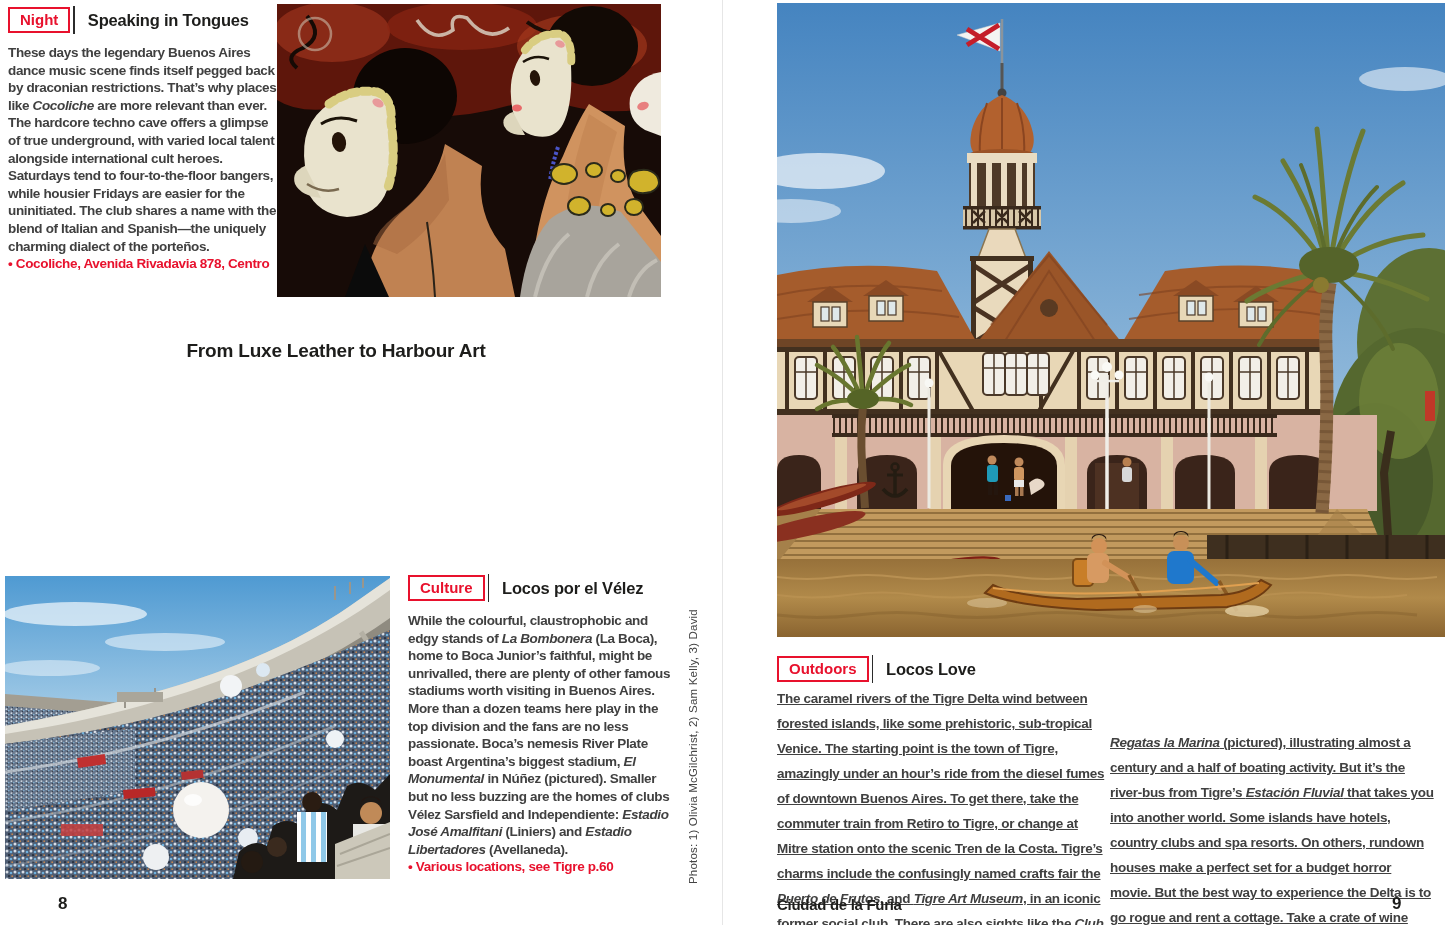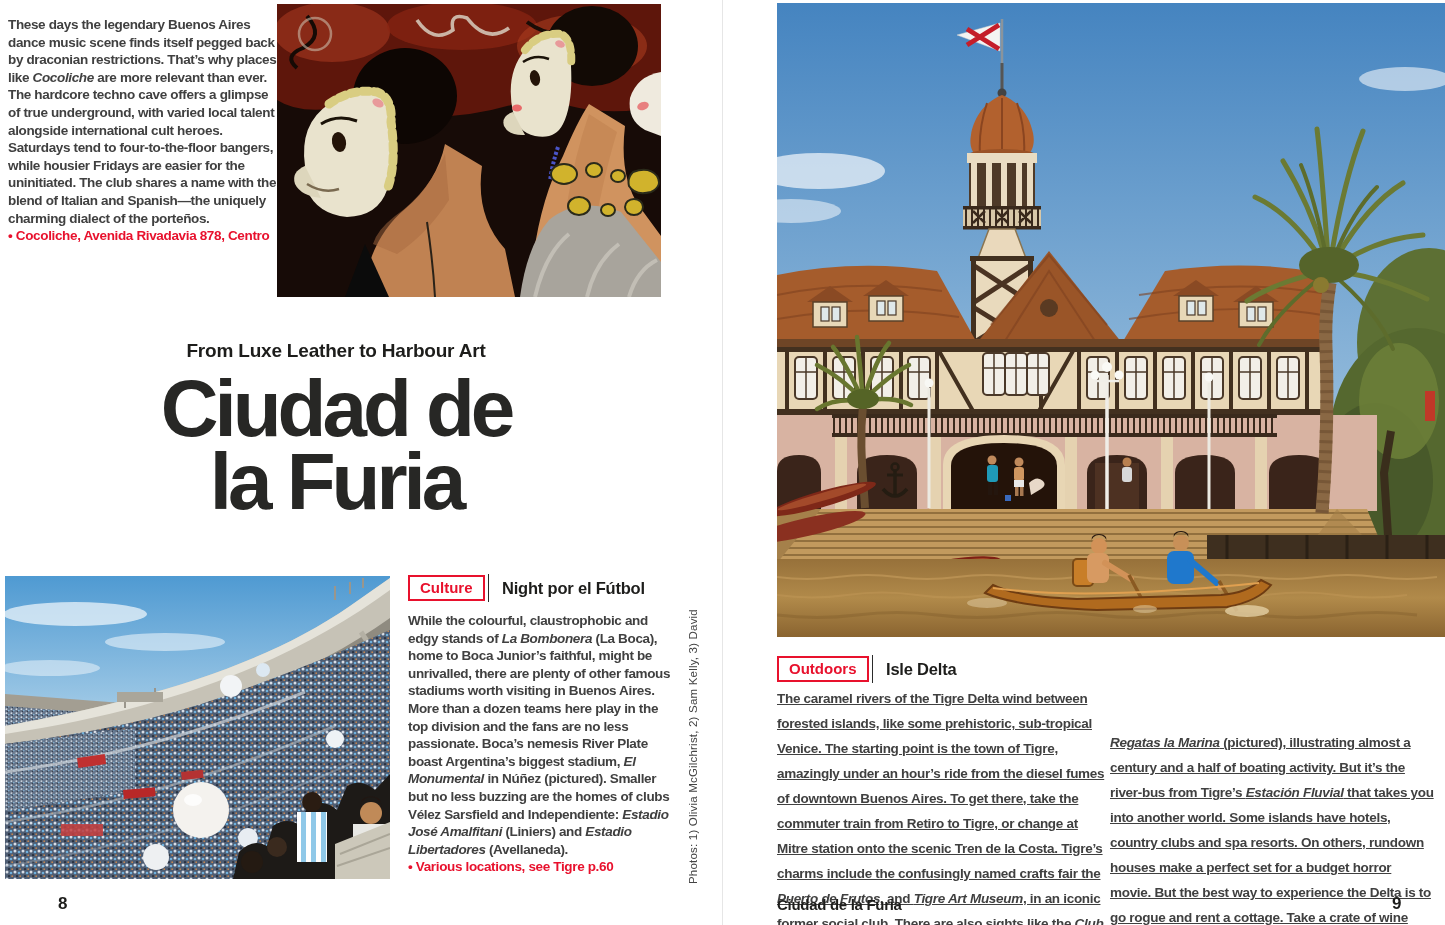--- a/index.html
+++ b/index.html
@@ -41,20 +41,25 @@
   .footer-title{font-weight:bold;font-size:15px;letter-spacing:-0.3px;}
 </style>
 </head>
 <body>
 
 <div class="page">
 
   <div class="gutter"></div>
 
   <div class="abs" style="left:8px;top:6px;width:270px;">
+    <div class="tag-row">
+      <span class="tag-box">Night</span>
+      <span class="tag-rule"></span>
+      <span class="tag-heading">Speaking in Tongues</span>
+    </div>
     <div class="body-text"><span>These days the legendary Buenos Aires dance music scene finds itself pegged back by draconian restrictions. That’s why places like </span><span class="seg-i">Cocoliche</span><span> are more relevant than ever. The hardcore techno cave offers a glimpse of true underground, with varied local talent alongside international cult heroes. Saturdays tend to four-to-the-floor bangers, while housier Fridays are easier for the uninitiated. The club shares a name with the blend of Italian and Spanish—the uniquely charming dialect of the porteños.</span></div>
     <div class="red-line">• Cocoliche, Avenida Rivadavia 878, Centro</div>
   </div>
 
   <div class="photo" style="left:277px;top:4px;width:384px;height:293px;">
     <svg viewBox="0 0 384 293" width="384" height="293">
       <rect width="384" height="293" fill="#170b07"></rect>
 
       <g>
         <path d="M0 0 H384 V100 Q330 118 260 92 Q170 128 70 102 Q25 112 0 96 Z" fill="#5e160b"></path>
@@ -116,31 +121,27 @@
 
       <g>
         <path d="M384 68 Q360 72 353 94 Q350 116 368 126 L384 132 Z" fill="#efeade"></path>
         <ellipse cx="366" cy="102" rx="6" ry="4" fill="#e87f7f" transform="rotate(-20 366 102)"></ellipse>
       </g>
     </svg>
   </div>
 
   <div class="abs feature" style="left:97px;top:340px;">
     <div class="kicker">From Luxe Leather to Harbour Art</div>
-    <div class="big-title">
-      <div>Ciudad de</div>
-      <div>la Furia</div>
-    </div>
   </div>
 
   <div class="abs" style="left:408px;top:574px;width:268px;">
     <div class="tag-row">
       <span class="tag-box">Culture</span>
       <span class="tag-rule"></span>
-      <span class="tag-heading">Night por el Fútbol</span>
+      <span class="tag-heading">Locos por el Vélez</span>
     </div>
     <div class="body-text"><span>While the colourful, claustrophobic and edgy stands of </span><span class="seg-i">La Bombonera</span><span> (La Boca), home to Boca Junior’s faithful, might be unrivalled, there are plenty of other famous stadiums worth visiting in Buenos Aires. More than a dozen teams here play in the top division and the fans are no less passionate. Boca’s nemesis River Plate boast Argentina’s biggest stadium, </span><span class="seg-i">El Monumental</span><span> in Núñez (pictured). Smaller but no less buzzing are the homes of clubs Vélez Sarsfield and Independiente: </span><span class="seg-i">Estadio José Amalfitani</span><span> (Liniers) and </span><span class="seg-i">Estadio Libertadores</span><span> (Avellaneda).</span></div>
     <div class="red-line">• Various locations, see Tigre p.60</div>
   </div>
 
   <div class="photo" style="left:5px;top:576px;width:385px;height:303px;">
     <svg viewBox="0 0 385 303" width="385" height="303">
       <defs>
         <linearGradient id="ssky" x1="0" y1="0" x2="0" y2="1">
           <stop offset="0" stop-color="#4f9ad2"></stop>
@@ -503,21 +504,21 @@
         <ellipse cx="552" cy="262" rx="30" ry="18" fill="#55642a"></ellipse>
         <circle cx="544" cy="282" r="8" fill="#8a7a30"></circle>
       </g>
     </svg>
   </div>
 
   <div class="abs" style="left:777px;top:655px;width:668px;">
     <div class="tag-row">
       <span class="tag-box">Outdoors</span>
       <span class="tag-rule"></span>
-      <span class="tag-heading">Isle Delta</span>
+      <span class="tag-heading">Locos Love</span>
     </div>
   </div>
   <div class="abs body-text wide" style="left:777px;top:686px;width:330px;"><span>The caramel rivers of the Tigre Delta wind between forested islands, like some prehistoric, sub-tropical Venice. The starting point is the town of Tigre, amazingly under an hour’s ride from the diesel fumes of downtown Buenos Aires. To get there, take the commuter train from Retiro to Tigre, or change at Mitre station onto the scenic Tren de la Costa. Tigre’s charms include the confusingly named crafts fair the </span><span class="seg-i">Puerto de Frutos,</span><span> and </span><span class="seg-i">Tigre Art Museum</span><span>, in an iconic former social club. There are also sights like the </span><span class="seg-i">Club de</span></div>
   <div class="abs" style="left:1110px;top:686px;width:324px;margin-top:44px;">
     <div class="body-text wide"><span class="seg-i">Regatas la Marina</span><span> (pictured), illustrating almost a century and a half of boating activity. But it’s the river-bus from Tigre’s </span><span class="seg-i">Estación Fluvial</span><span> that takes you into another world. Some islands have hotels, country clubs and spa resorts. On others, rundown houses make a perfect set for a budget horror movie. But the best way to experience the Delta is to go rogue and rent a cottage. Take a crate of wine and plenty of meat—and an Argentine friend to do it justice on the grill.</span></div>
     <div class="red-line wide">• Tigre, various locations, see Index p.60</div>
   </div>
 
   <div class="abs footer-title" style="left:777px;top:896px;">Ciudad de la Furia</div>
   <div class="abs folio" style="left:1392px;top:894px;">9</div>

